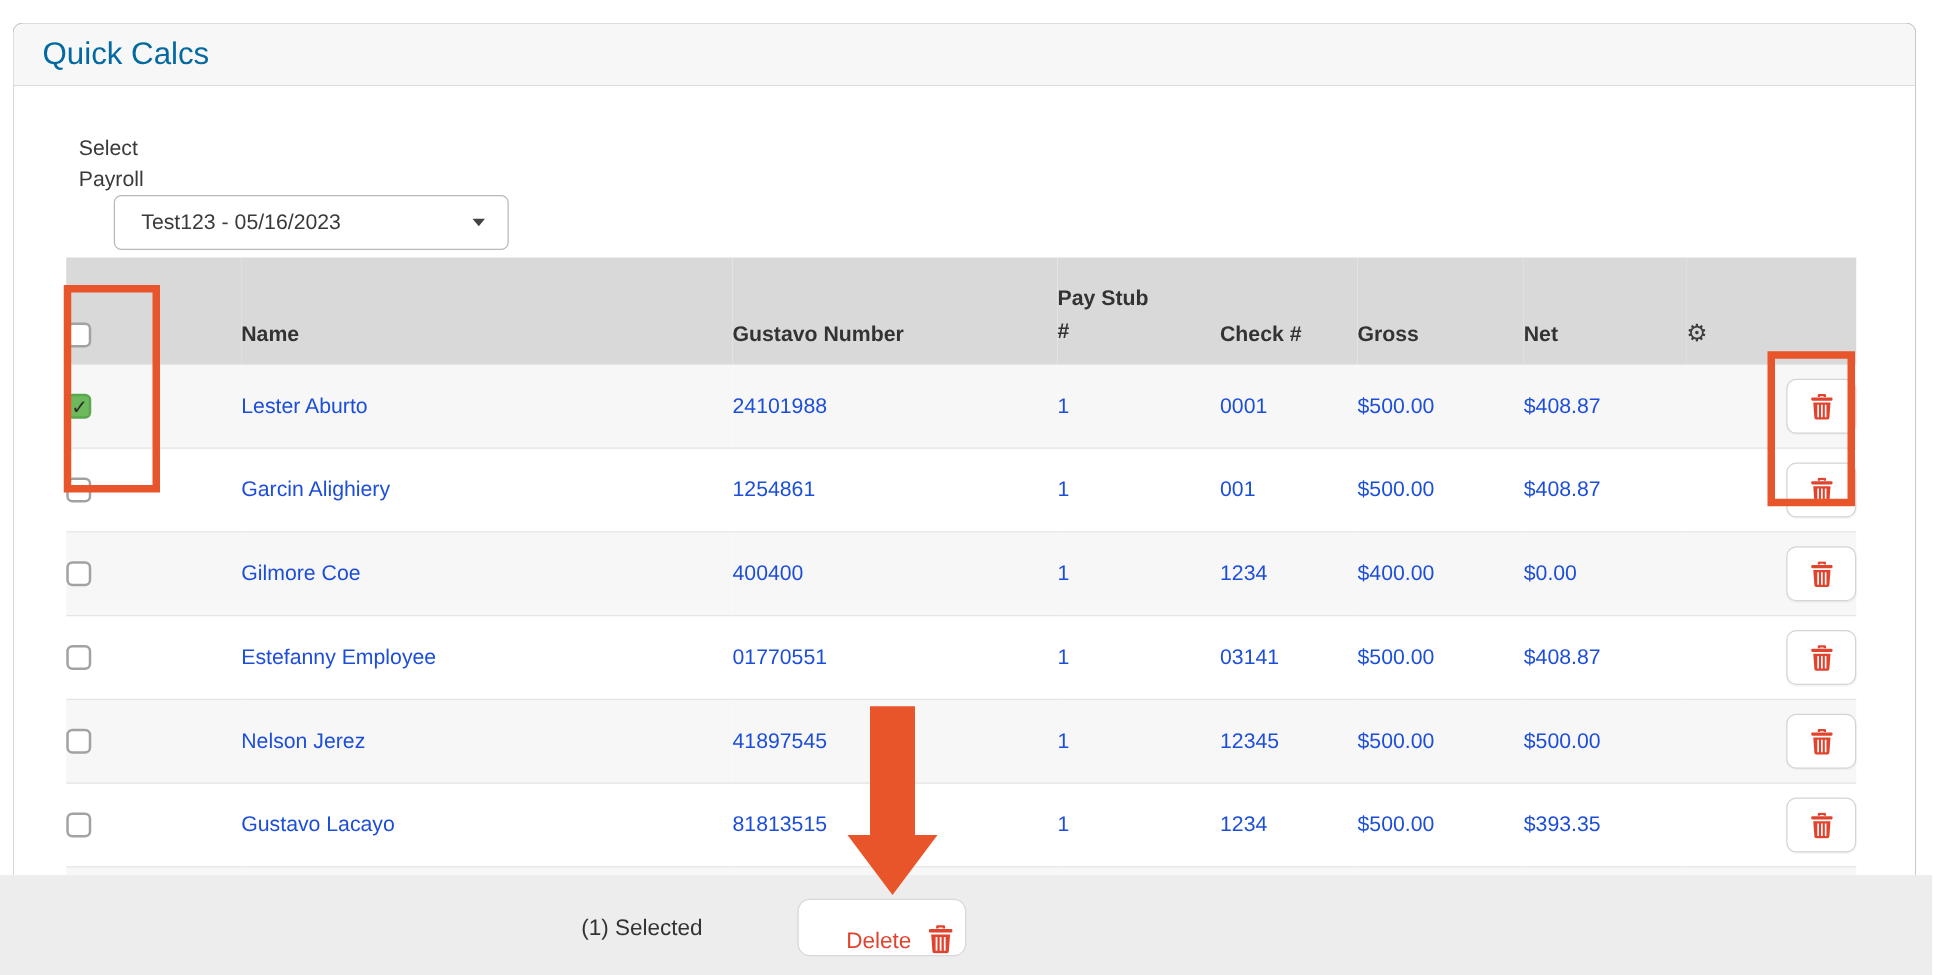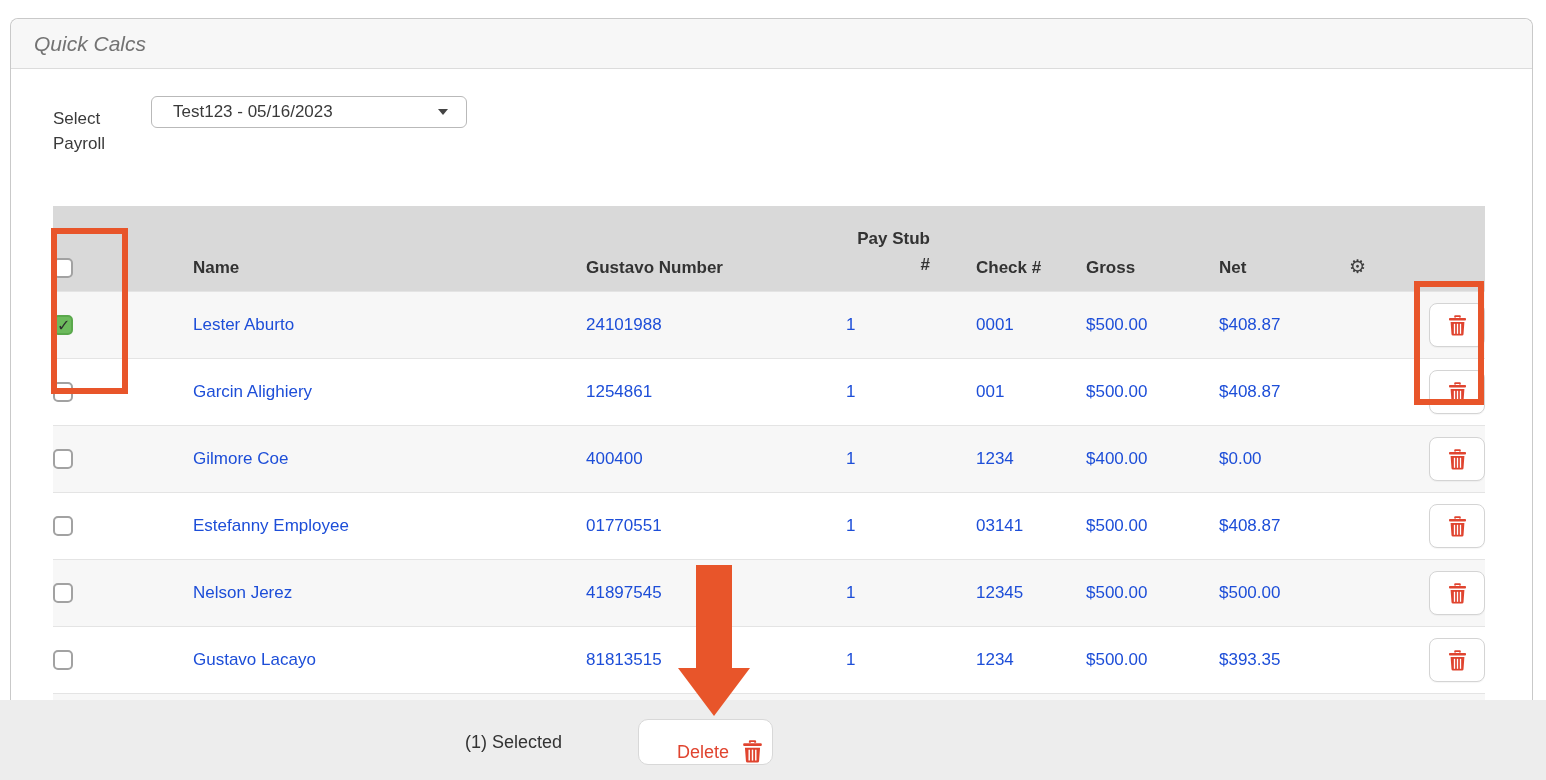--- a/index.html
+++ b/index.html
@@ -12,46 +12,46 @@
   .card {
     position:absolute; left:10px; top:18px; width:1523px; height:682px;
     background:#ffffff; border:1px solid #c9c9c9; border-bottom:none;
     border-radius:8px 8px 0 0; box-sizing:border-box;
   }
   .card-header {
     height:50px; background:#f7f7f7; border-bottom:1px solid #dcdcdc;
     border-radius:8px 8px 0 0; display:flex; align-items:center;
     padding-left:23px; box-sizing:border-box;
   }
-  .card-title { font-size:21px; color:#737373;font-style:italic; }
-
-  
-  .selector-row { position:absolute; left:42px; top:77px; display:flex; }
+  .card-title { font-size:25px; color:#0369a1; }
+
+  
+  .selector-row { position:absolute; left:52px; top:77px; display:flex;flex-direction:column; }
   .selector-label { width:70px; font-size:17px; line-height:25px; padding-top:10px; color:#3a3a3a; }
   .dropdown {
-    margin-left:28px; width:316px; height:32px; border:1px solid #b9b9b9; border-radius:6px;
+    margin-left:28px; width:316px; height:44px; border:1px solid #b9b9b9; border-radius:6px;
     background:#fff; display:flex; align-items:center; justify-content:space-between;
     padding:0 18px 0 21px; box-sizing:border-box; font-size:17px; cursor:pointer;
   }
   .caret {
     width:0; height:0; border-left:5px solid transparent; border-right:5px solid transparent;
     border-top:6px solid #444;
   }
 
   
   .qc-table {
     position:absolute; left:42px; top:187px; width:1432px;
     border-collapse:collapse; table-layout:fixed; font-size:17px;
   }
   .qc-table thead th {
     background:#d9d9d9; height:72px; vertical-align:bottom; text-align:left;
     font-weight:bold; color:#333; padding:0 0 13px 0;
   }
   th.h-check { padding-left:36px; padding-bottom:9px; }
-  th.h-paystub .wrap { display:inline-block; width:84px; line-height:26px;text-align:right; }
+  th.h-paystub .wrap { display:inline-block; width:84px; line-height:26px; }
   th.h-gross, th.h-net { padding-left:22px; }
   th.h-actions { text-align:right; padding-right:52px; padding-bottom:10px; }
   .gear { font-family:"DejaVu Sans", sans-serif; font-size:19px; color:#3d3d3d; cursor:pointer; }
 
   .qc-table tbody td { height:66px; padding:0; color:#1d4ed8; }
   .qc-table tbody tr { background:#ffffff; border-top:1px solid #e4e4e4; }
   .qc-table tbody tr.alt { background:#f7f7f7; }
   td.c-check { padding-left:10px; }
   td.c-stub { padding-left:2px; }
   td.r { text-align:left; padding-right:2px; }

